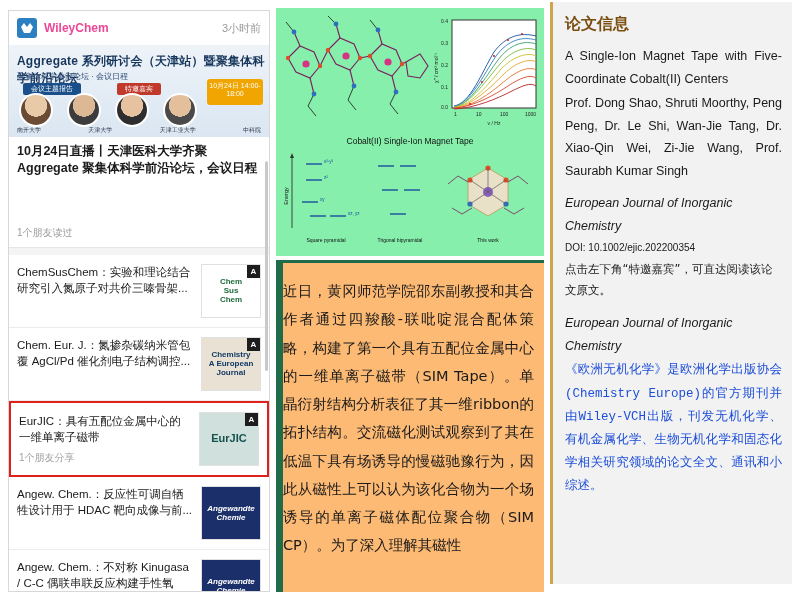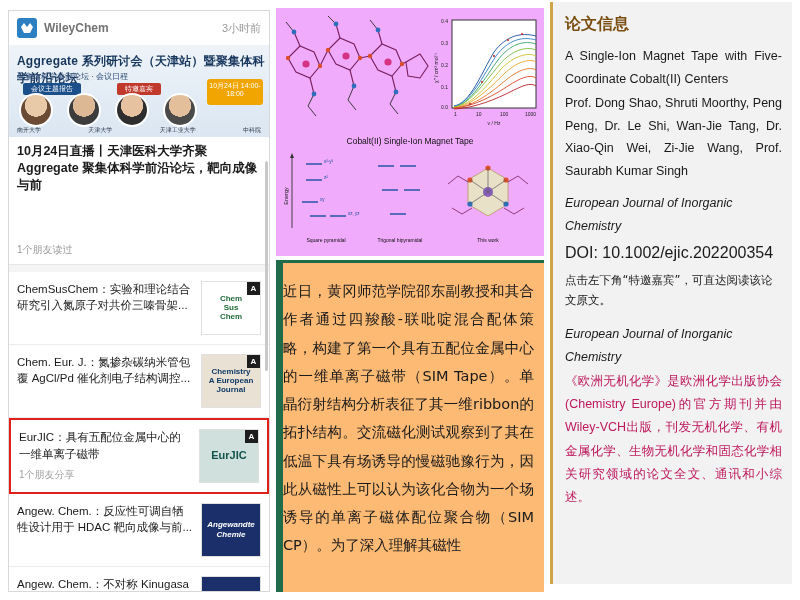--- a/index.html
+++ b/index.html
@@ -39,21 +39,21 @@
   }
   .wechat-avatar::after {
     content: "";
     position: absolute; left: 4px; top: 5px;
     width: 12px; height: 10px;
     background: #ffffff;
     clip-path: polygon(0 40%, 25% 0, 50% 40%, 75% 0, 100% 40%, 75% 100%, 25% 100%);
   }
   .wechat-name {
     margin-left: 7px;
-    font-size: 12px; color: #737373; font-weight: bold;
+    font-size: 12px; color: #ec4899; font-weight: bold;
   }
   .wechat-time {
     margin-left: auto;
     font-size: 11px; color: #9a9a9a;
   }
 
   
   .banner-card {
     background: #ffffff;
     margin: 0 0 7px 0;
@@ -162,21 +162,21 @@
 
   
   .mid {
     position: absolute;
     left: 276px; top: 8px;
     width: 268px; height: 584px;
   }
   .fig-panel {
     position: relative;
     width: 268px; height: 248px;
-    background: #f0abfc;
+    background: #86efac;
     overflow: hidden;
   }
   .fig-caption {
     position: absolute; left: 0; right: 0; top: 128px;
     text-align: center; font-size: 8.5px; color: #111;
   }
   
   .mol-svg { position: absolute; left: 4px; top: 4px; }
   .plot-svg { position: absolute; right: 2px; top: 4px; }
   .lower-svg { position: absolute; left: 6px; top: 142px; }
@@ -219,38 +219,38 @@
     font-size: 12.5px; color: #1a1a1a; line-height: 1.8;
     text-align: justify;
     margin-top: 2px;
   }
   .journal {
     font-size: 12.5px; color: #1a1a1a; line-height: 1.8;
     font-style: italic;
     margin-top: 10px;
   }
   .doi {
-    font-size: 16px; color: #1a1a1a; line-height: 1.8;
+    font-size: 10px; color: #1a1a1a; line-height: 1.8;
     margin-top: 2px;
   }
   .note {
     font-size: 11.5px; color: #1a1a1a; line-height: 1.8;
     margin-top: 2px;
     font-family: "DejaVu Sans", sans-serif;
   }
   .journal2 {
     font-size: 12.5px; color: #1a1a1a; line-height: 1.8;
     font-style: italic;
     margin-top: 12px;
   }
   .cn-desc {
-    font-size: 12.5px; color: #be185d; line-height: 1.85;
+    font-size: 12.5px; color: #1d4ed8; line-height: 1.85;
     margin-top: 2px;
     text-align: justify;
-    font-family: Liberation Sans, sans-serif;
+    font-family: Liberation Mono, monospace;
   }
 </style>
 </head>
 <body>
 
 <div id="root">
 
   <div class="wechat">
 
     <div class="wechat-header">
@@ -273,21 +273,21 @@
         </div>
         <div class="banner-right-badge">10月24日
 14:00-18:00</div>
         <div class="banner-names">
           <span>南开大学</span>
           <span>天津大学</span>
           <span>天津工业大学</span>
           <span>中科院</span>
         </div>
       </div>
-      <div class="banner-headline">10月24日直播丨天津医科大学齐聚 Aggregate 聚集体科学前沿论坛，靶向成像与前</div>
+      <div class="banner-headline">10月24日直播丨天津医科大学齐聚 Aggregate 聚集体科学前沿论坛，会议日程</div>
       <div class="banner-meta">1个朋友读过</div>
     </div>
 
     <div class="list-row">
       <div class="row-text">
         <div class="row-title">ChemSusChem：实验和理论结合研究引入氮原子对共价三嗪骨架...</div>
         <div class="row-sub"></div>
       </div>
       <div class="row-thumb t-chemsus">
         <span style="white-space:pre-line">Chem

